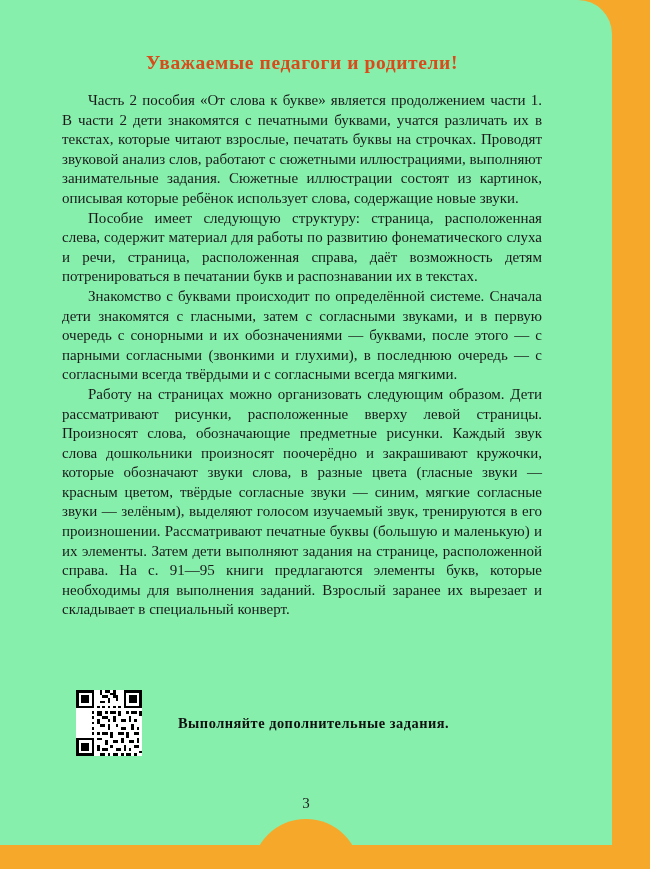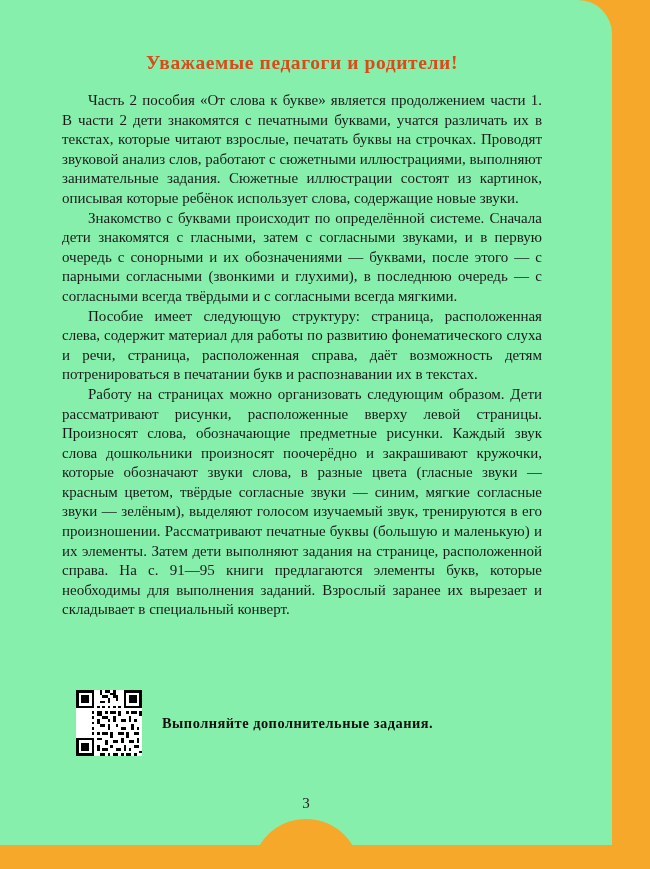--- a/index.html
+++ b/index.html
@@ -68,21 +68,21 @@
     align-items: center;
   }
   #qr {
     width: 66px;
     height: 66px;
     background-color: #ffffff;
     image-rendering: pixelated;
     flex: 0 0 auto;
   }
   #qr-caption {
-    margin-left: 20px;
+    margin-left: 36px;
     font-size: 14.4px;
     font-weight: bold;
     letter-spacing: 0.5px;
     color: #111111;
   }
   #footer {
     position: absolute;
     left: 0;
     top: 795px;
     width: 612px;
@@ -115,22 +115,22 @@
 </head>
 <body>
 
 <div id="page">
   <div id="page-sheet">
 
     <div id="content">
       <div id="title">Уважаемые педагоги и родители!</div>
 
       <p class="para">Часть 2 пособия «От слова к букве» является продолжением части 1. В части 2 дети знакомятся с печатными буквами, учатся различать их в текстах, которые читают взрослые, печатать буквы на строчках. Проводят звуковой анализ слов, работают с сюжетными иллюстрациями, выполняют занимательные задания. Сюжетные иллюстрации состоят из картинок, описывая которые ребёнок использует слова, содержащие новые звуки.</p>
+      <p class="para">Пособие имеет следующую структуру: страница, расположенная слева, содержит материал для работы по развитию фонематического слуха и речи, страница, расположенная справа, даёт возможность детям потренироваться в печатании букв и распознавании их в текстах.</p>
       <p class="para">Знакомство с буквами происходит по определённой системе. Сначала дети знакомятся с гласными, затем с согласными звуками, и в первую очередь с сонорными и их обозначениями — буквами, после этого — с парными согласными (звонкими и глухими), в последнюю очередь — с согласными всегда твёрдыми и с согласными всегда мягкими.</p>
-      <p class="para">Пособие имеет следующую структуру: страница, расположенная слева, содержит материал для работы по развитию фонематического слуха и речи, страница, расположенная справа, даёт возможность детям потренироваться в печатании букв и распознавании их в текстах.</p>
       <p class="para">Работу на страницах можно организовать следующим образом. Дети рассматривают рисунки, расположенные вверху левой страницы. Произносят слова, обозначающие предметные рисунки. Каждый звук слова дошкольники произносят поочерёдно и закрашивают кружочки, которые обозначают звуки слова, в разные цвета (гласные звуки — красным цветом, твёрдые согласные звуки — синим, мягкие согласные звуки — зелёным), выделяют голосом изучаемый звук, тренируются в его произношении. Рассматривают печатные буквы (большую и маленькую) и их элементы. Затем дети выполняют задания на странице, расположенной справа. На с. 91—95 книги предлагаются элементы букв, которые необходимы для выполнения заданий. Взрослый заранее их вырезает и складывает в специальный конверт.</p>
     </div>
 
     <div id="qr-row">
       <svg id="qr" viewBox="0 0 25 25" shape-rendering="crispEdges">
         <rect x="0" y="0" width="25" height="25" fill="#ffffff"></rect>
         <g fill="#000000">
 
           <rect x="0" y="0" width="7" height="1"></rect>
             <rect x="0" y="6" width="7" height="1"></rect>

